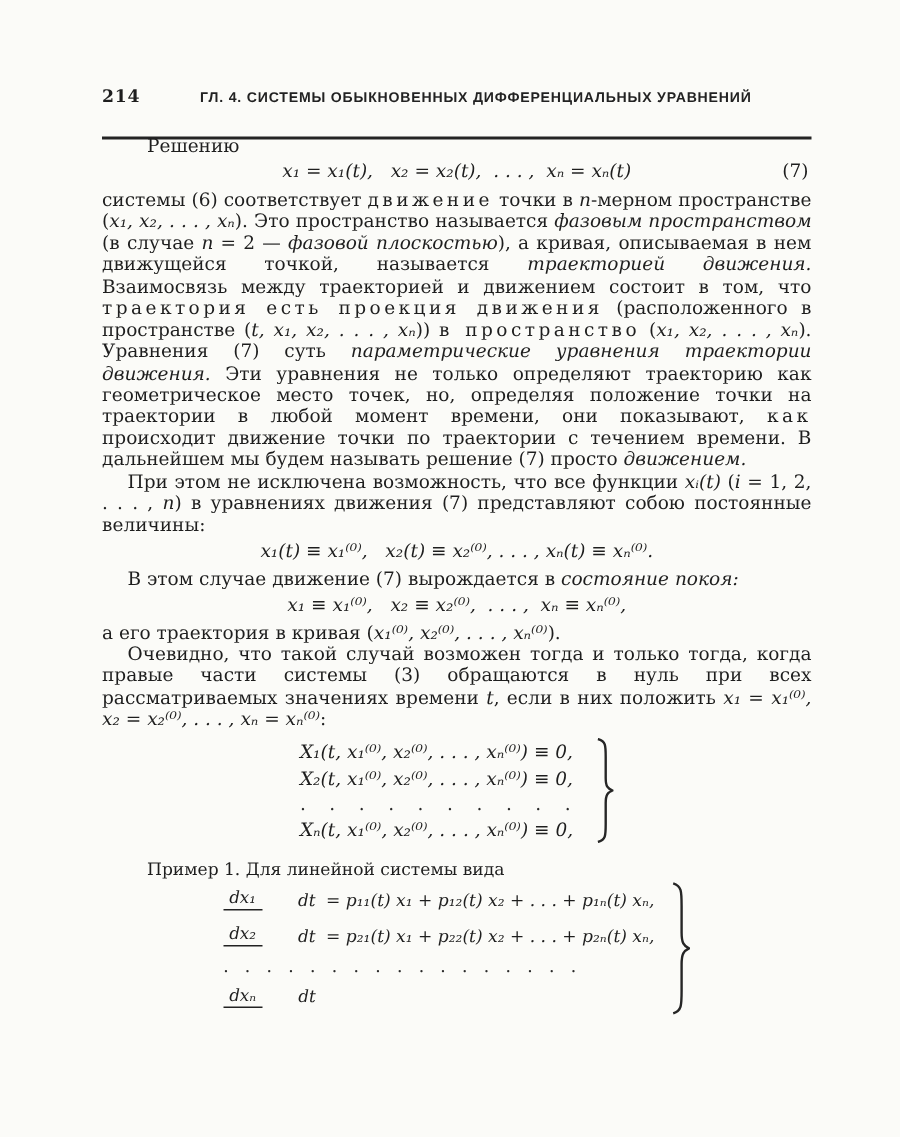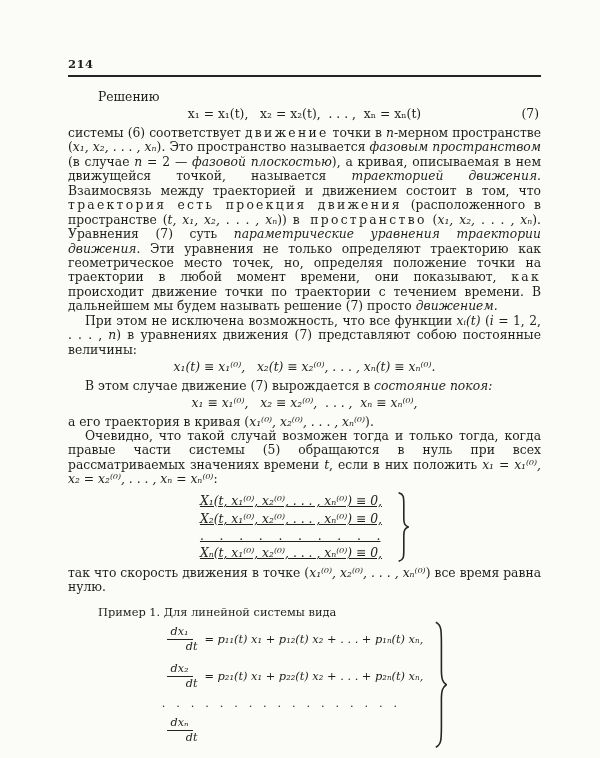--- a/index.html
+++ b/index.html
@@ -5,21 +5,21 @@
   html,body{margin:0;padding:0;background:#e8e8e6;}
   .page{
     position:relative;width:600px;height:758px;margin:0 auto;
     background:#fbfbf8;color:#1e1e1e;overflow:hidden;
     font-family:"DejaVu Serif","Liberation Serif",serif;
   }
   
   .header{
     position:absolute;left:68px;top:57px;width:473px;
     display:flex;align-items:baseline;
-    border-bottom:2px solid #242424;padding-bottom:4px;
+    border-bottom:2px solid #242424;padding-bottom:20px;
   }
   .page-num{font-weight:bold;font-size:11.5px;letter-spacing:.5px;}
   .running-title{
     flex:1;text-align:center;
     font-family:"Liberation Sans","DejaVu Sans",sans-serif;
     font-weight:bold;font-size:9.4px;letter-spacing:.55px;color:#222;
   }
   
   .content{
     position:absolute;left:68px;top:90px;width:473px;
@@ -27,48 +27,49 @@
   }
   .par{margin:0;text-align:justify;}
   .ind{text-indent:17px;}
   .lead{text-indent:30px;}
   .run-n{font-style:normal;}
   .run-i{font-style:italic;}
   .run-sp{letter-spacing:2.3px;}
   .run-b{font-weight:normal;}
   
   .eqrow{position:relative;text-align:center;margin:3px 0 4px;}
-  .eqbody{white-space:pre;}
+  .eqbody{font-style:italic;white-space:pre;}
   .eqnum{position:absolute;right:2px;top:0;font-style:normal;}
   .eq{text-align:center;font-style:italic;white-space:pre;margin:3px 0 4px;}
   
-  .sys{display:flex;justify-content:center;align-items:stretch;margin:5px 0 4px;text-decoration:underline;}
+  .sys{display:flex;justify-content:center;align-items:stretch;margin:5px 0 4px;}
   .sys-lines{font-style:italic;}
   .sys-line{white-space:pre;line-height:18px;}
   .sys-dots{white-space:pre;line-height:16px;font-style:normal;color:#2a2a2a;}
   .brace{width:13px;margin-left:14px;display:block;}
   
   .example{margin-top:11px;font-size:11.4px;line-height:13.5px;}
   .frac-sys{display:flex;justify-content:center;align-items:stretch;margin-top:2px;}
   .frac-col{display:flex;flex-direction:column;}
   .frac-row{display:flex;align-items:center;margin:5px 0;font-style:italic;}
-  .frac{display:inline-flex;flex-direction:column;align-items:center;margin-right:7px;font-size:11.2px;}
+  .frac{display:inline-flex;flex-direction:row;align-items:center;margin-right:7px;font-size:11.2px;}
   .frac .num{border-bottom:1px solid #222;padding:0 4px 1px;line-height:12px;}
   .frac .den{padding-top:1px;line-height:12px;margin-left:24px;}
   .rhs{white-space:pre;}
   .frac-dots{white-space:pre;margin:2px 0 1px;font-style:normal;color:#2a2a2a;}
   .brace2{width:14px;margin-left:10px;display:block;}
 </style>
 </head>
 <body>
 
 <div class="page">
 
   <div class="header">
     <span class="page-num">214</span>
+    <span class="running-title">ГЛ. 4. СИСТЕМЫ ОБЫКНОВЕННЫХ ДИФФЕРЕНЦИАЛЬНЫХ УРАВНЕНИЙ</span>
   </div>
 
   <div class="content">
 
     <p class="par lead"><span class="run-n">Решению</span></p>
 
     <div class="eqrow">
       <span class="eqbody">x₁ = x₁(t),   x₂ = x₂(t),  . . . ,  xₙ = xₙ(t)</span>
       <span class="eqnum">(7)</span>
     </div>
@@ -78,35 +79,34 @@
     <p class="par ind"><span class="run-n">При этом не исключена возможность, что все функции </span><span class="run-i">xᵢ(t)</span><span class="run-n"> (</span><span class="run-i">i</span><span class="run-n"> = 1, 2, . . . , </span><span class="run-i">n</span><span class="run-n">) в уравнениях движения (7) представляют собою постоянные величины:</span></p>
 
     <div class="eq">x₁(t) ≡ x₁⁽⁰⁾,   x₂(t) ≡ x₂⁽⁰⁾, . . . , xₙ(t) ≡ xₙ⁽⁰⁾.</div>
 
     <p class="par ind"><span class="run-n">В этом случае движение (7) вырождается в </span><span class="run-i">состояние покоя:</span></p>
 
     <div class="eq">x₁ ≡ x₁⁽⁰⁾,   x₂ ≡ x₂⁽⁰⁾,  . . . ,  xₙ ≡ xₙ⁽⁰⁾,</div>
 
     <p class="par"><span class="run-n">а его траектория в кривая (</span><span class="run-i">x₁⁽⁰⁾, x₂⁽⁰⁾, . . . , xₙ⁽⁰⁾</span><span class="run-n">).</span></p>
 
-    <p class="par ind"><span class="run-n">Очевидно, что такой случай возможен тогда и только тогда, когда правые части системы (5) обращаются в нуль при всех рассматриваемых значениях времени </span><span class="run-i">t</span><span class="run-n">, если в них положить </span><span class="run-i">x₁ = x₁⁽⁰⁾, x₂ = x₂⁽⁰⁾, . . . , xₙ = xₙ⁽⁰⁾</span><span class="run-n">:</span></p>
+    <p class="par ind"><span class="run-n">Очевидно, что такой случай возможен тогда и только тогда, когда правые части системы (3) обращаются в нуль при всех рассматриваемых значениях времени </span><span class="run-i">t</span><span class="run-n">, если в них положить </span><span class="run-i">x₁ = x₁⁽⁰⁾, x₂ = x₂⁽⁰⁾, . . . , xₙ = xₙ⁽⁰⁾</span><span class="run-n">:</span></p>
 
     <div class="sys">
       <div class="sys-lines">
         <div class="sys-line">X₁(t, x₁⁽⁰⁾, x₂⁽⁰⁾, . . . , xₙ⁽⁰⁾) ≡ 0,</div>
         <div class="sys-line">X₂(t, x₁⁽⁰⁾, x₂⁽⁰⁾, . . . , xₙ⁽⁰⁾) ≡ 0,</div>
         <div class="sys-line sys-dots">.    .    .    .    .    .    .    .    .    .</div>
         <div class="sys-line">Xₙ(t, x₁⁽⁰⁾, x₂⁽⁰⁾, . . . , xₙ⁽⁰⁾) ≡ 0,</div>
       </div>
       <svg class="brace" viewBox="0 0 20 100" preserveAspectRatio="none" aria-hidden="true">
         <path d="M4,1 C12,3 12,7 12,18 L12,38 C12,46 14,48 19,50 C14,52 12,54 12,62 L12,82 C12,93 12,97 4,99" fill="none" stroke="#262626" stroke-width="1.6" vector-effect="non-scaling-stroke"></path>
       </svg>
     </div>
 
-    <p class="par"><span class="run-n">так что скорость движения в точке (</span><span class="run-i">x₁⁽⁰⁾, x₂⁽⁰⁾, . . . , xₙ⁽⁰⁾</span><span class="run-n">) все время равна нулю.</span></p>
 
     <div class="example">
       <p class="par lead"><span class="run-b">Пример 1.</span><span class="run-n"> Для линейной системы вида</span></p>
 
       <div class="frac-sys">
         <div class="frac-col">
 
           <div class="frac-row">
             <span class="frac">
               <span class="num">dx₁</span>

